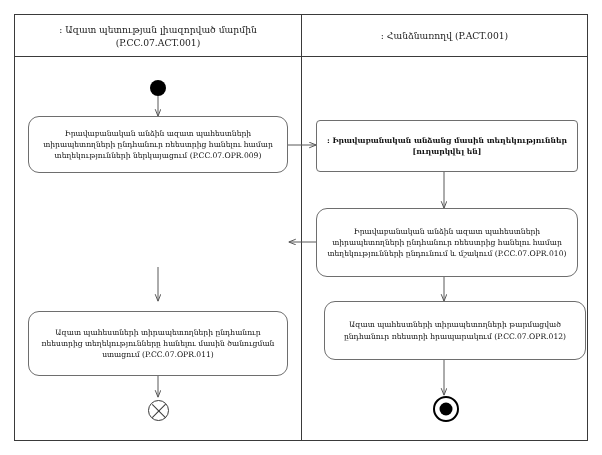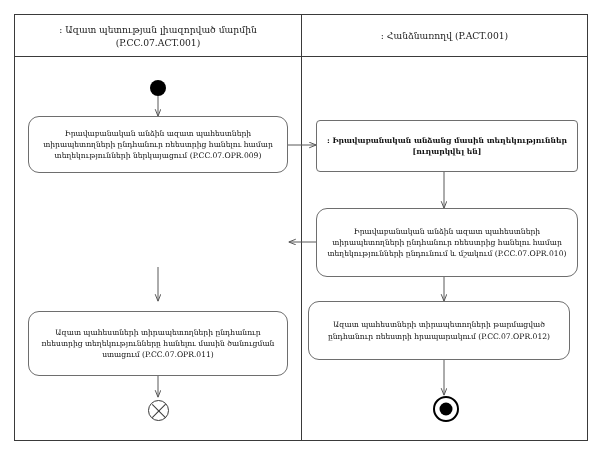--- a/index.html
+++ b/index.html
@@ -186,21 +186,21 @@
 
   <div class="node action" style="left:316px; top:208px; width:262px; height:69px;">
     <span>Իրավաբանական անձին ազատ պահեստների տիրապետողների ընդհանուր ռեեստրից հանելու համար տեղեկությունների ընդունում և մշակում (P.CC.07.OPR.010)</span>
   </div>
 
 
   <div class="node action" style="left:28px; top:311px; width:260px; height:65px;">
     <span>Ազատ պահեստների տիրապետողների ընդհանուր ռեեստրից տեղեկությունները հանելու մասին ծանուցման ստացում (P.CC.07.OPR.011)</span>
   </div>
 
-  <div class="node action" style="left:308px; top:301px; width:262px; height:59px;">
+  <div class="node action" style="left:324px; top:301px; width:262px; height:59px;">
     <span>Ազատ պահեստների տիրապետողների թարմացված ընդհանուր ռեեստրի հրապարակում (P.CC.07.OPR.012)</span>
   </div>
 
   <div class="flow-final" style="left:148px; top:400px;"></div>
 
   <div class="activity-final" style="left:433px; top:396px;"></div>
 
 </div>
 
 </body></html>

